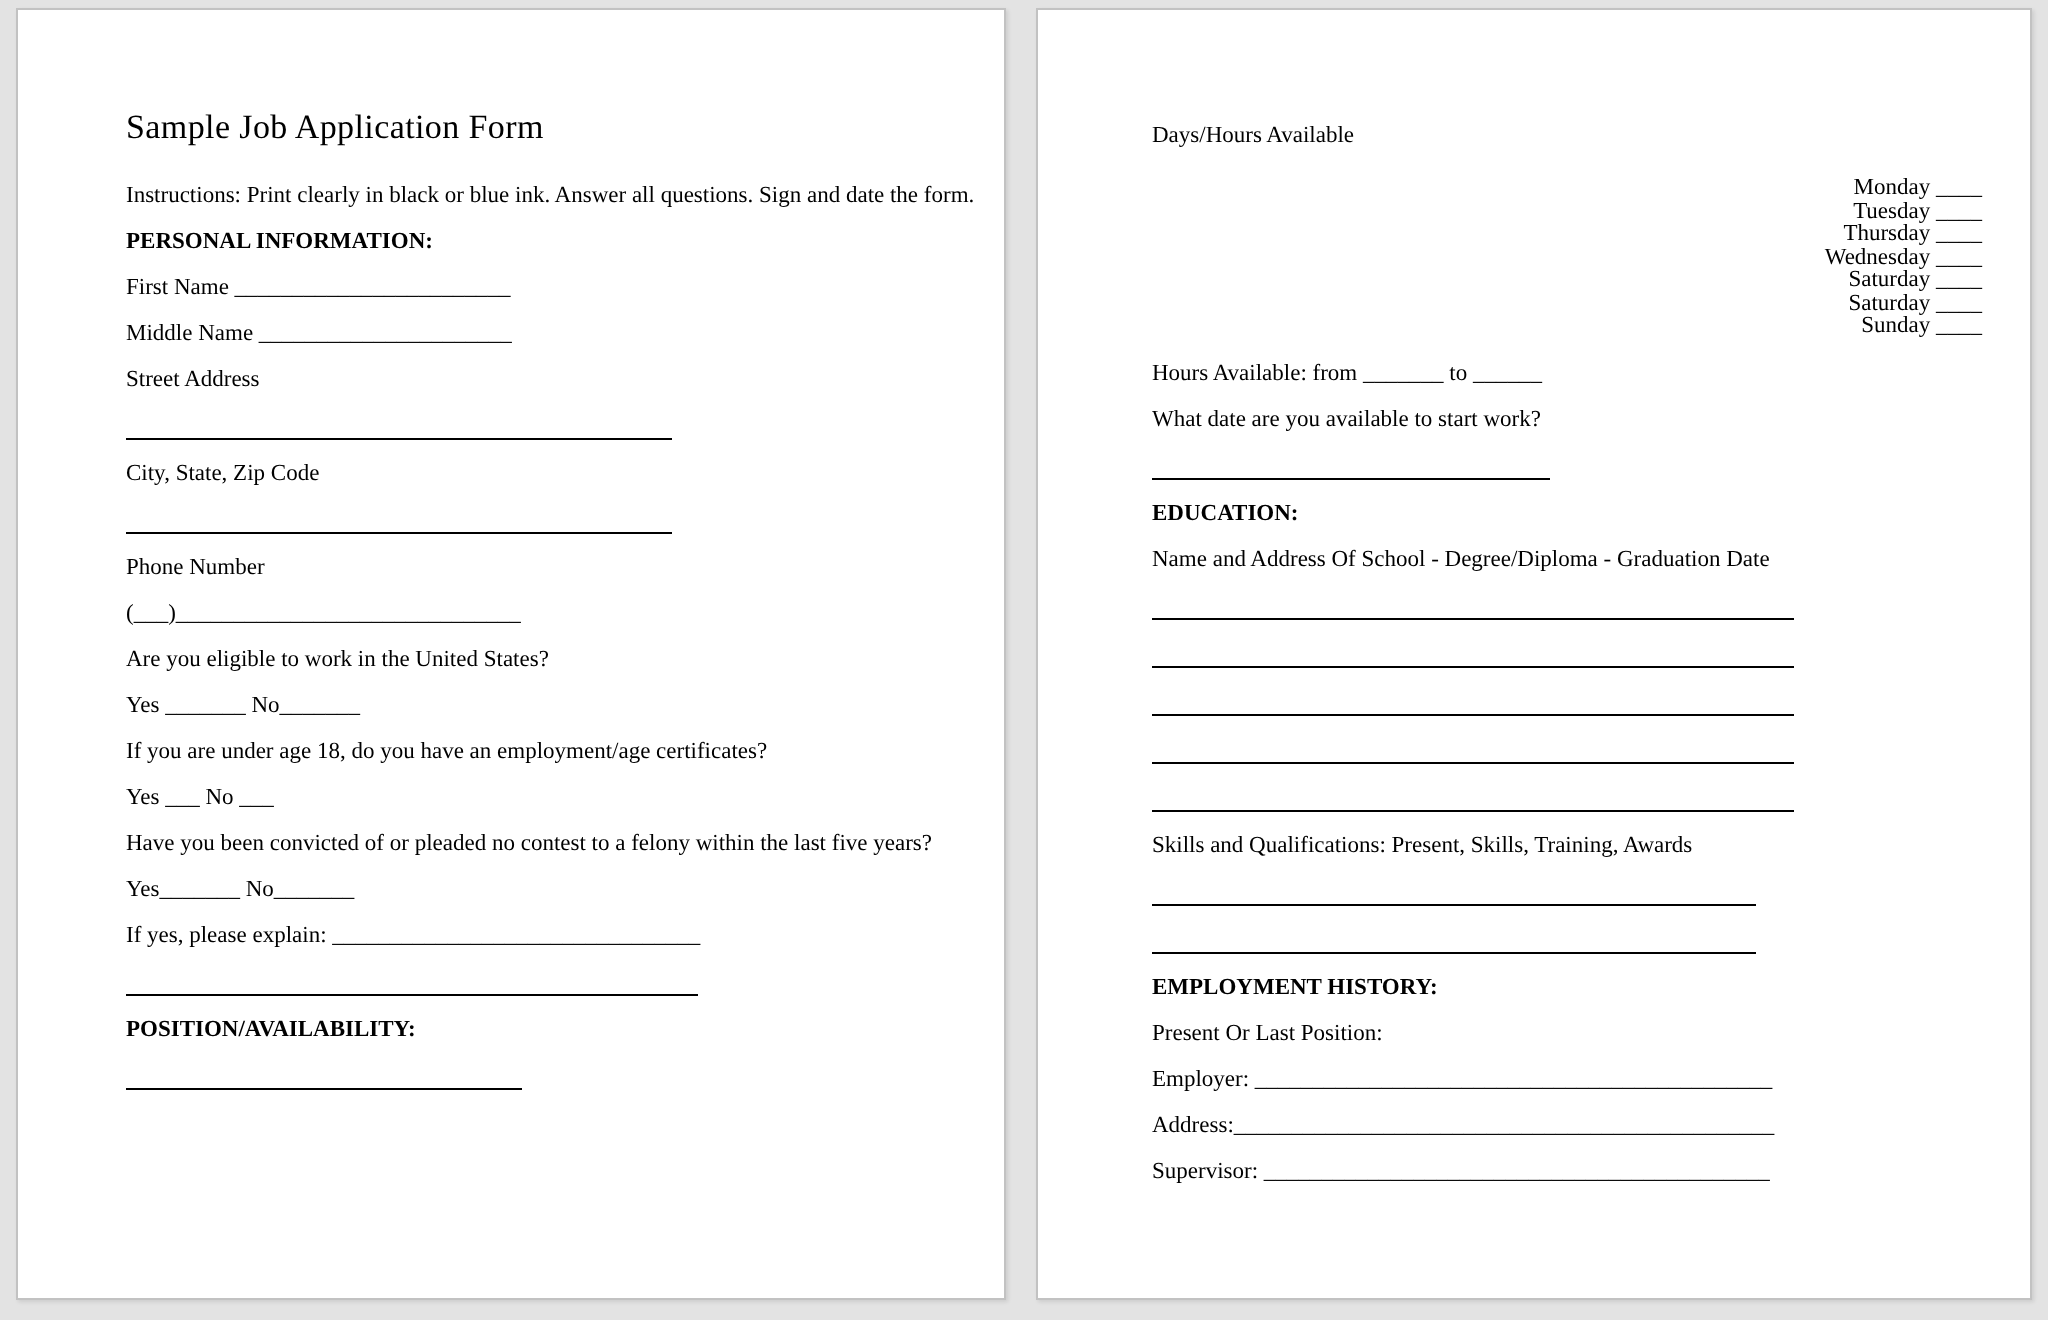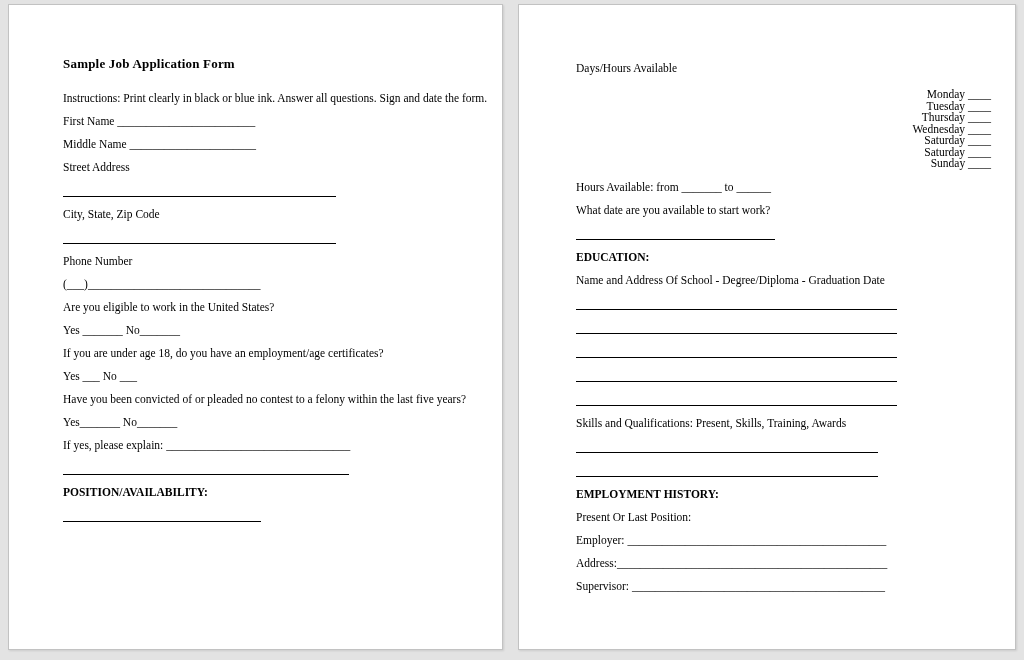--- a/index.html
+++ b/index.html
@@ -23,22 +23,22 @@
     background: #ffffff;
     border: 1px solid #c2c2c2;
     box-shadow: 1px 1px 2px rgba(0,0,0,0.10);
     box-sizing: border-box;
     color: #000;
     font-size: 11.5px;
   }
   .page1 { left: 8px;  width: 495px; padding: 50px 24px 0 54px; }
   .page2 { left: 518px; width: 498px; padding: 57px 24px 0 57px; }
   h1.doc-title {
-    font-size: 13px;
-    font-weight: bold;
+    font-size: 17px;
+    font-weight: normal;
     margin: 0 0 20px 0;
     line-height: 17px;
     letter-spacing: 0.2px;
   }
   .page p {
     margin: 0 0 11px 0;
     line-height: 12px;
     white-space: nowrap;
   }
   .page p.bold { font-weight: bold; }
@@ -64,20 +64,21 @@
   }
 </style>
 </head>
 <body>
 
 <div class="canvas">
 
   <div class="page page1">
     <h1 class="doc-title">Sample Job Application Form</h1>
     <p>Instructions: Print clearly in black or blue ink. Answer all questions. Sign and date the form.</p>
+    <p class="bold">PERSONAL INFORMATION:</p>
     <p>First Name ________________________</p>
     <p>Middle Name ______________________</p>
     <p>Street Address</p>
     <div class="rule w273"></div>
     <p>City, State, Zip Code</p>
     <div class="rule w273"></div>
     <p>Phone Number</p>
     <p>(___)______________________________</p>
     <p>Are you eligible to work in the United States?</p>
     <p>Yes _______ No_______</p>

